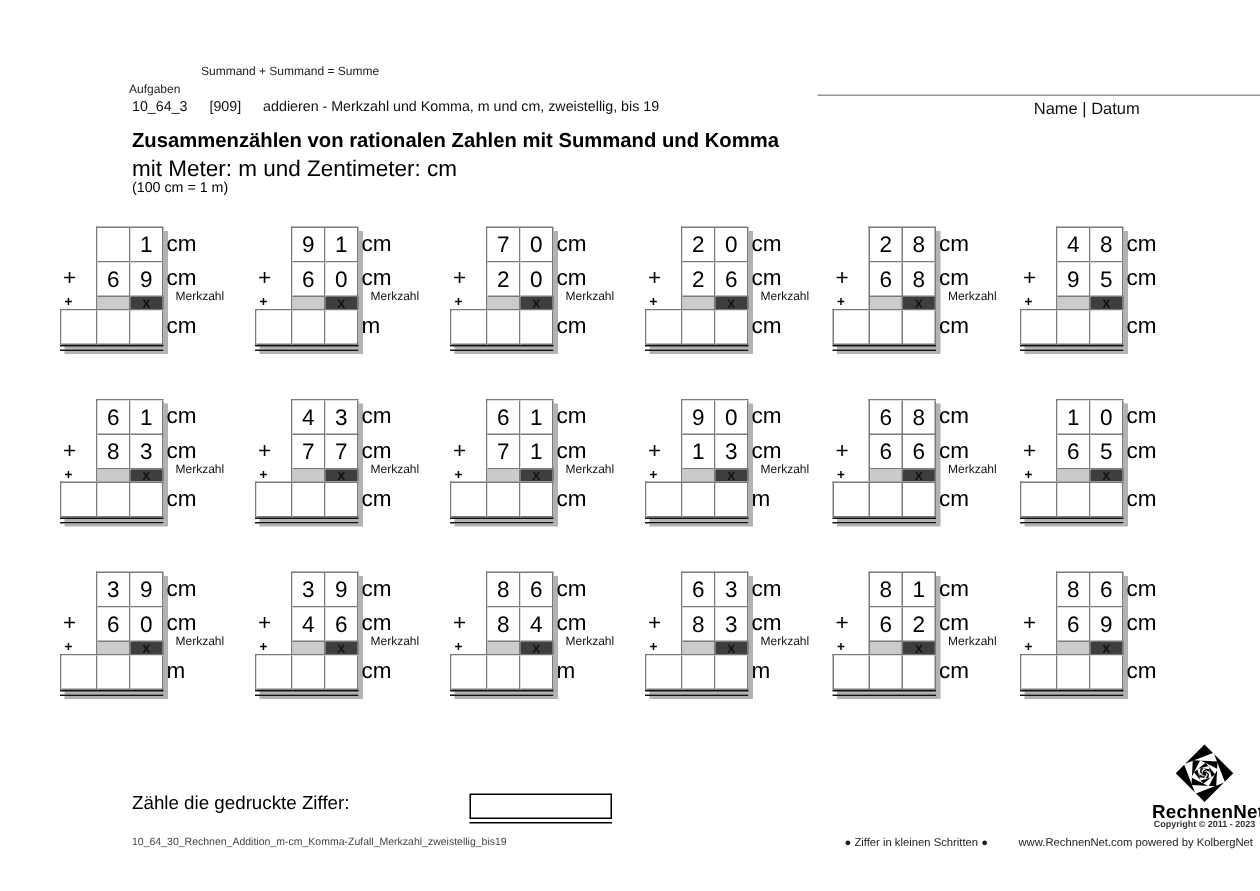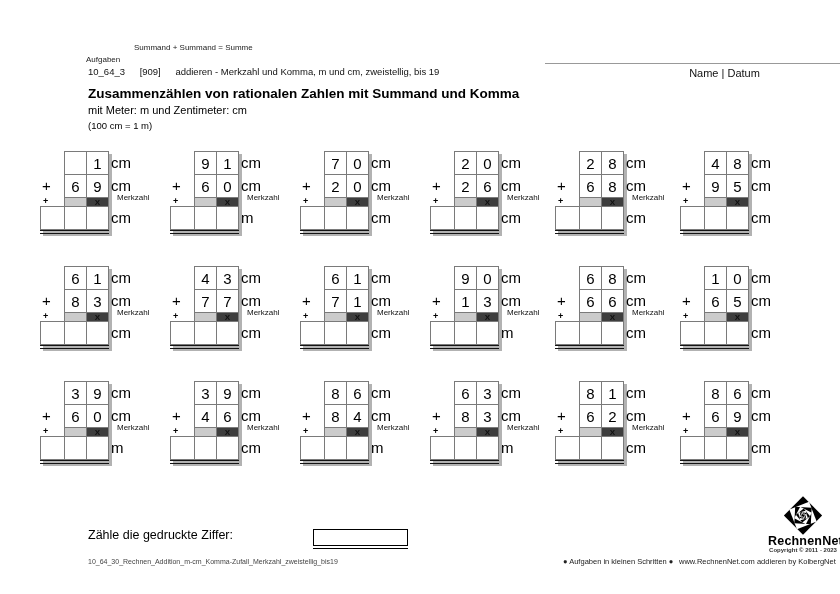--- a/index.html
+++ b/index.html
@@ -14,21 +14,21 @@
   .section-label{left:40px;top:55px;font-size:8px;color:#222;}
   .code-line{left:42px;top:66px;font-size:9.5px;color:#111;}
   .code-line span{display:inline-block;}
   .ws-code{margin-right:12px;}
   .ws-ref{margin-right:12px;}
   .name-line{left:545px;top:63px;width:267px;height:1px;background:#999;}
   .name-label{left:545px;top:67px;width:267px;text-align:center;font-size:11px;color:#111;}
 
   
   .page-title{left:42px;top:86px;font-size:13.5px;font-weight:bold;}
-  .page-subtitle{left:42px;top:104px;font-size:11px;}
+  .page-subtitle{left:42px;top:104px;font-size:15px;}
   .page-note{left:42px;top:120px;font-size:9.5px;text-align:center;}
 
   
   .problem{position:absolute;width:130px;height:90px;}
   .top-grid{
     position:absolute;left:24px;top:0;background:#fff;
     border-top:1px solid #7a7a7a;border-left:1px solid #7a7a7a;
     display:grid;grid-template-columns:22px 22px;grid-template-rows:23px 23px 9px;
     box-shadow:3px 3px 0 #b2b2b2;
   }
@@ -492,22 +492,22 @@
   </div>
 
 <div class="abs count-prompt">Zähle die gedruckte Ziffer:</div>
 <div class="abs count-eq">
   <b>7</b><span>=</span>
 </div>
 <div class="abs answer-box"></div>
 <div class="abs answer-underline"></div>
 
 <div class="abs footer-filename">10_64_30_Rechnen_Addition_m-cm_Komma-Zufall_Merkzahl_zweistellig_bis19</div>
-<div class="abs footer-slogan">● Aufgaben in kleinen Schritten ●</div>
-<div class="abs footer-credit">www.RechnenNet.com addieren by KolbergNet</div>
+<div class="abs footer-slogan">● Ziffer in kleinen Schritten ●</div>
+<div class="abs footer-credit">www.RechnenNet.com powered by KolbergNet</div>
 
 <div class="abs logo-wrap">
   <svg class="logo-svg" viewBox="-72 -72 144 144" xmlns="http://www.w3.org/2000/svg">
     <rect x="-50" y="-50" width="100" height="100" fill="#000" transform="rotate(45)"></rect>
     <rect x="-39" y="-39" width="78" height="78" fill="#fff" transform="rotate(69)"></rect>
     <rect x="-30.5" y="-30.5" width="61" height="61" fill="#000" transform="rotate(93)"></rect>
     <rect x="-24" y="-24" width="48" height="48" fill="#fff" transform="rotate(117)"></rect>
     <rect x="-18.5" y="-18.5" width="37" height="37" fill="#000" transform="rotate(141)"></rect>
     <rect x="-14.5" y="-14.5" width="29" height="29" fill="#fff" transform="rotate(165)"></rect>
     <rect x="-11.5" y="-11.5" width="23" height="23" fill="#000" transform="rotate(189)"></rect>

